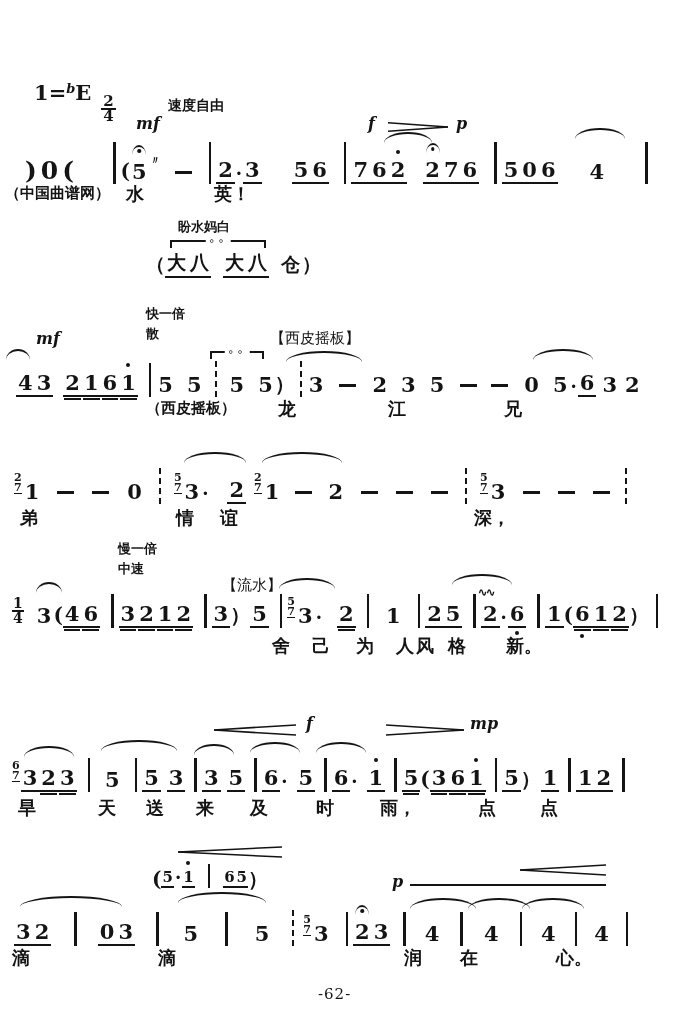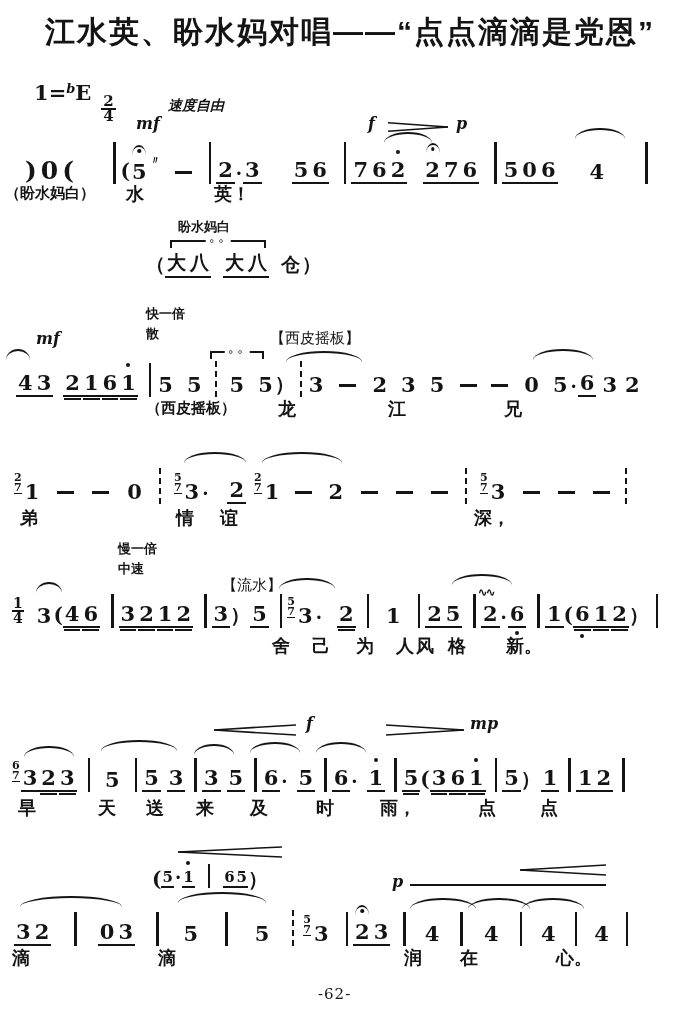--- a/index.html
+++ b/index.html
@@ -9,21 +9,21 @@
          font-size:30px;font-weight:700;letter-spacing:2px;
          font-family:"Liberation Sans","DejaVu Sans",sans-serif;}
   
   .keysig{position:absolute;left:34px;top:80px;font-family:"DejaVu Serif",serif;
           font-weight:700;font-size:21px;}
   .keysig .flat{font-size:13px;font-style:italic;position:relative;top:-7px;}
   .kfrac{display:inline-flex;flex-direction:column;text-align:center;font-size:15px;
          line-height:13px;margin-left:10px;vertical-align:-6px;}
   .kfrac b:first-child{border-bottom:2px solid #141414;padding:0 2px;}
   .tempofree{position:absolute;left:134px;top:17px;font-weight:700;font-size:14px;white-space:nowrap;
-             font-family:"Liberation Sans","DejaVu Sans",sans-serif;font-style:italic;}
+             font-family:"Liberation Sans","DejaVu Sans",sans-serif;}
   
   .score{position:absolute;left:0;top:0;width:700px;height:1025px;}
   .system{position:absolute;left:0;width:700px;}
   .notesrow{position:absolute;display:flex;align-items:flex-end;
             font-family:"DejaVu Serif",serif;font-weight:700;}
   .smallrow{position:absolute;display:flex;align-items:flex-end;
             font-family:"DejaVu Serif",serif;font-weight:700;}
   .smallrow .n{font-size:15px;line-height:18px;padding:0 1px;}
   .smallrow .txt{font-size:14px;line-height:18px;}
   .n{position:relative;font-size:21px;line-height:25px;padding:0 2px;text-align:center;}
@@ -74,21 +74,20 @@
   .wm-logo{display:inline-block;width:16px;height:14px;border-radius:50%;background:#d4552a;
            position:relative;margin:0 4px 0 7px;overflow:hidden;}
   .wm-logo::after{content:"";position:absolute;left:7px;top:3px;right:-2px;height:8px;
            background:repeating-linear-gradient(#fff 0 2px,#d4552a 2px 4px);}
   .wm-site{color:#9a6047;font-style:italic;font-weight:700;font-size:15px;letter-spacing:1px;}
 </style>
 </head>
 <body>
 
 <div class="page">
-  <h1 class="title">江水英、盼水妈对唱——“点点滴滴是党恩”</h1>
 
   <div class="keysig">
     <span>1</span><span>=</span><span class="flat">b</span><span>E</span><span class="kfrac">
         <b>2</b>
         <b>4</b>
       </span>
     <span class="tempofree">速度自由</span>
   </div>
 
   <div class="score">
@@ -131,21 +130,21 @@
           <span class="sp" style="width: 10px;"></span>
           <span class="bar" style="height: 42px;"></span>
           <span class="n u1">5</span>
           <span class="n u1">0</span>
           <span class="n u1">6</span>
           <span class="sp" style="width: 30px;"></span>
           <span class="n">4</span>
           <span class="sp" style="width: 34px;"></span>
           <span class="bar" style="height: 42px;"></span>
         </div>
-        <span class="lyric small" style="left: 5px; top: 70px;">（盼水妈白）</span>
+        <span class="lyric small" style="left: 5px; top: 70px;">（中国曲谱网）</span>
         <span class="lyric" style="left: 126px; top: 70px;">水</span>
         <span class="lyric" style="left: 214px; top: 70px;">英！</span>
       </div>
       <div class="system" style="top: 218px; height: 80px;">
         <span class="ol tempo" style="left: 178px; top: 0px;">盼水妈白</span>
         <span class="bracket" style="left: 170px; top: 22px; width: 96px;">
           <span class="bdots">∘∘</span>
         </span>
         <div class="notesrow" style="left: 146px; top: 32px;">
           <span class="txt cjk">（</span>

